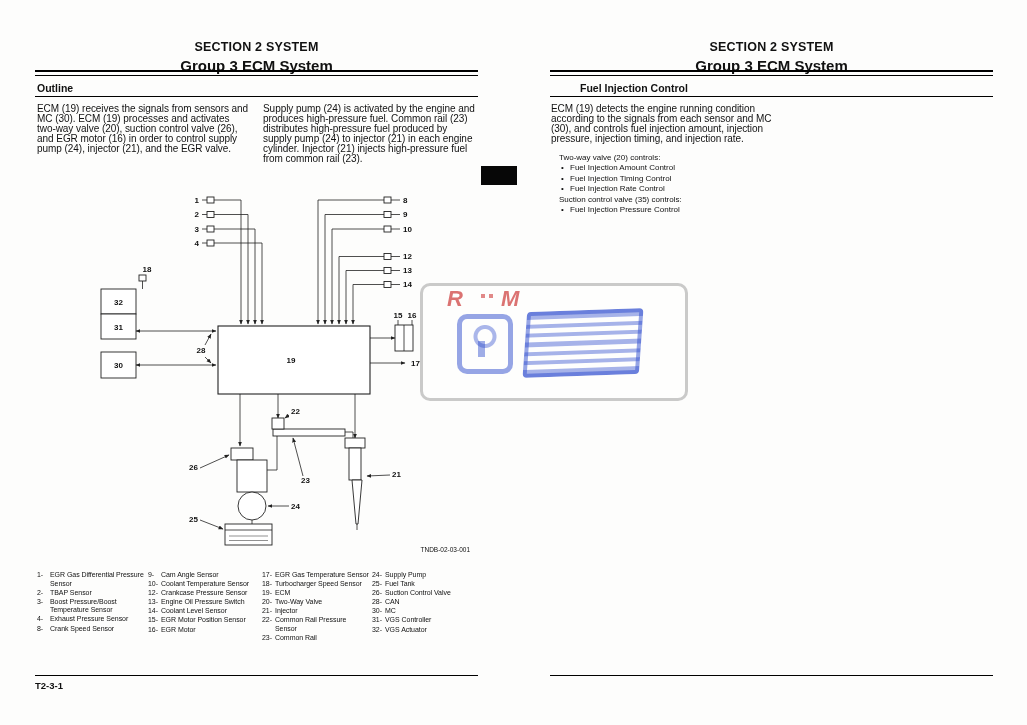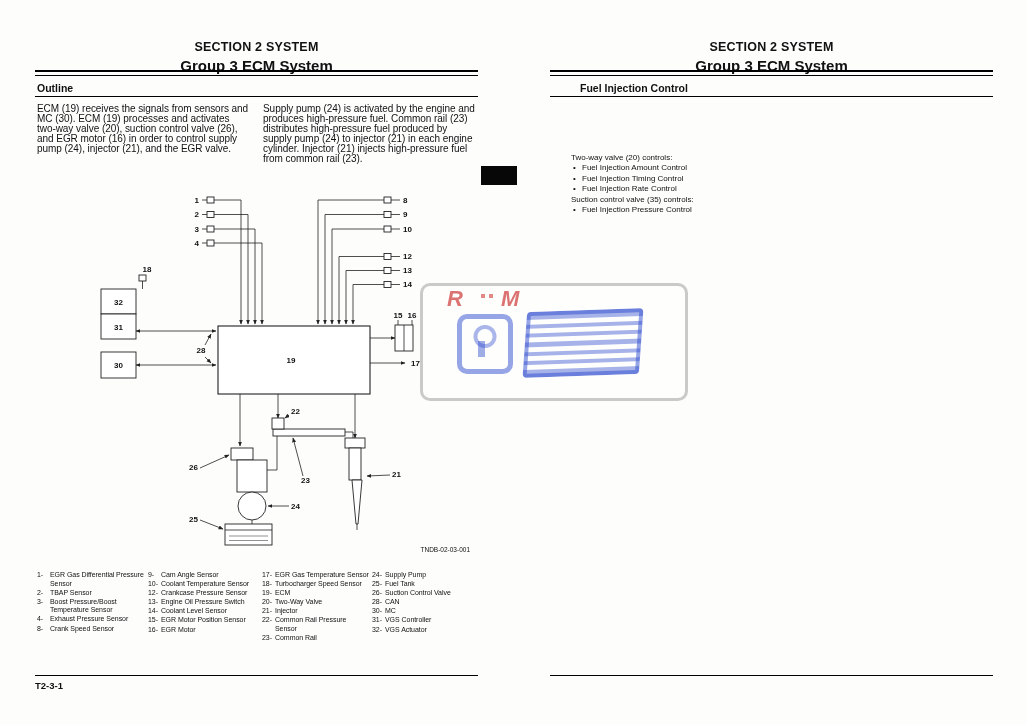--- a/index.html
+++ b/index.html
@@ -16,21 +16,21 @@
   .tab-marker{background:#070707;}
   .footer-label{font-weight:bold;font-size:9.5px;}
   
   .legend{display:flex;gap:2px;font-size:7px;line-height:8.6px;letter-spacing:-.05px;}
   .lg-col{display:flex;flex-direction:column;}
   .w1{width:109px}.w2{width:112px}.w3{width:108px}.w4{width:105px}
   .lg-row{display:flex;margin-bottom:.5px;}
   .lg-num{width:13px;flex:none;}
   .lg-label{flex:1;}
   
-  .fc-row{font-size:8px;line-height:10.4px;display:flex;margin-left:12px;}
+  .fc-row{font-size:8px;line-height:10.4px;display:flex;}
   .fc-dot{width:9px;flex:none;text-align:left;padding-left:2px;}
   
   svg .ln{fill:none;stroke:#222;stroke-width:.8;}
   svg .bx{fill:#fff;stroke:#222;stroke-width:.9;}
   svg .co{font:600 8px "Liberation Sans",sans-serif;fill:#111;}
   svg .fig{font:400 6.5px "Liberation Sans",sans-serif;fill:#111;}
   
   .watermark{border:3px solid rgba(150,150,150,.5);border-radius:10px;
              background:rgba(255,255,255,.35);z-index:5;}
   .wm-letter{position:absolute;font-size:22px;font-weight:bold;color:rgba(200,40,40,.65);font-style:italic;}
@@ -305,20 +305,21 @@
   <div class="abs rule-heavy" style="left:35px;top:675px;width:443px;"></div>
   <div class="abs footer-label" style="left:35px;top:680px;width:443px;">T2-3-1</div>
 
   <div class="abs hdr-sec" style="left:550px;top:40px;width:443px;">SECTION 2 SYSTEM</div>
   <div class="abs hdr-grp" style="left:550px;top:57px;width:443px;">Group 3 ECM System</div>
   <div class="abs rule-double" style="left:550px;top:70px;width:443px;"></div>
 
   <div class="abs h2" style="left:580px;top:82px;">Fuel Injection Control</div>
   <div class="abs rule" style="left:550px;top:96px;width:443px;"></div>
 
+  <div class="abs body-text" style="left:551px;top:104px;width:224px;">ECM (19) detects the engine running condition according to the signals from each sensor and MC (30), and controls fuel injection amount, injection pressure, injection timing, and injection rate.</div>
 
   <div class="abs" style="left:559px;top:153px;width:230px;">
       <div class="fc-row">
         <span>Two-way valve (20) controls:</span>
       </div>
       <div class="fc-row">
         <span class="fc-dot">•</span>
         <span>Fuel Injection Amount Control</span>
       </div>
       <div class="fc-row">

